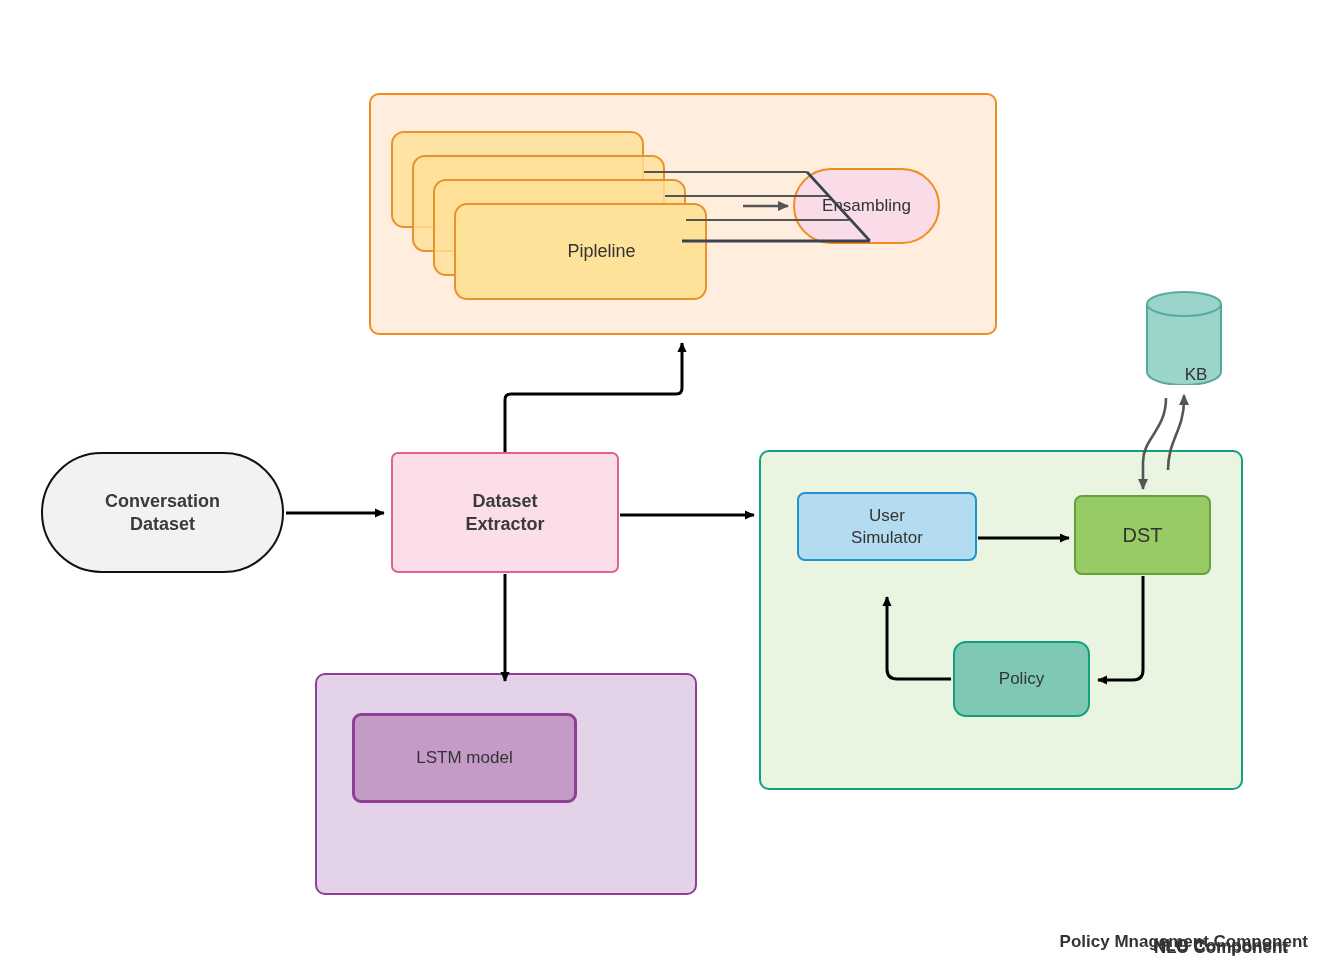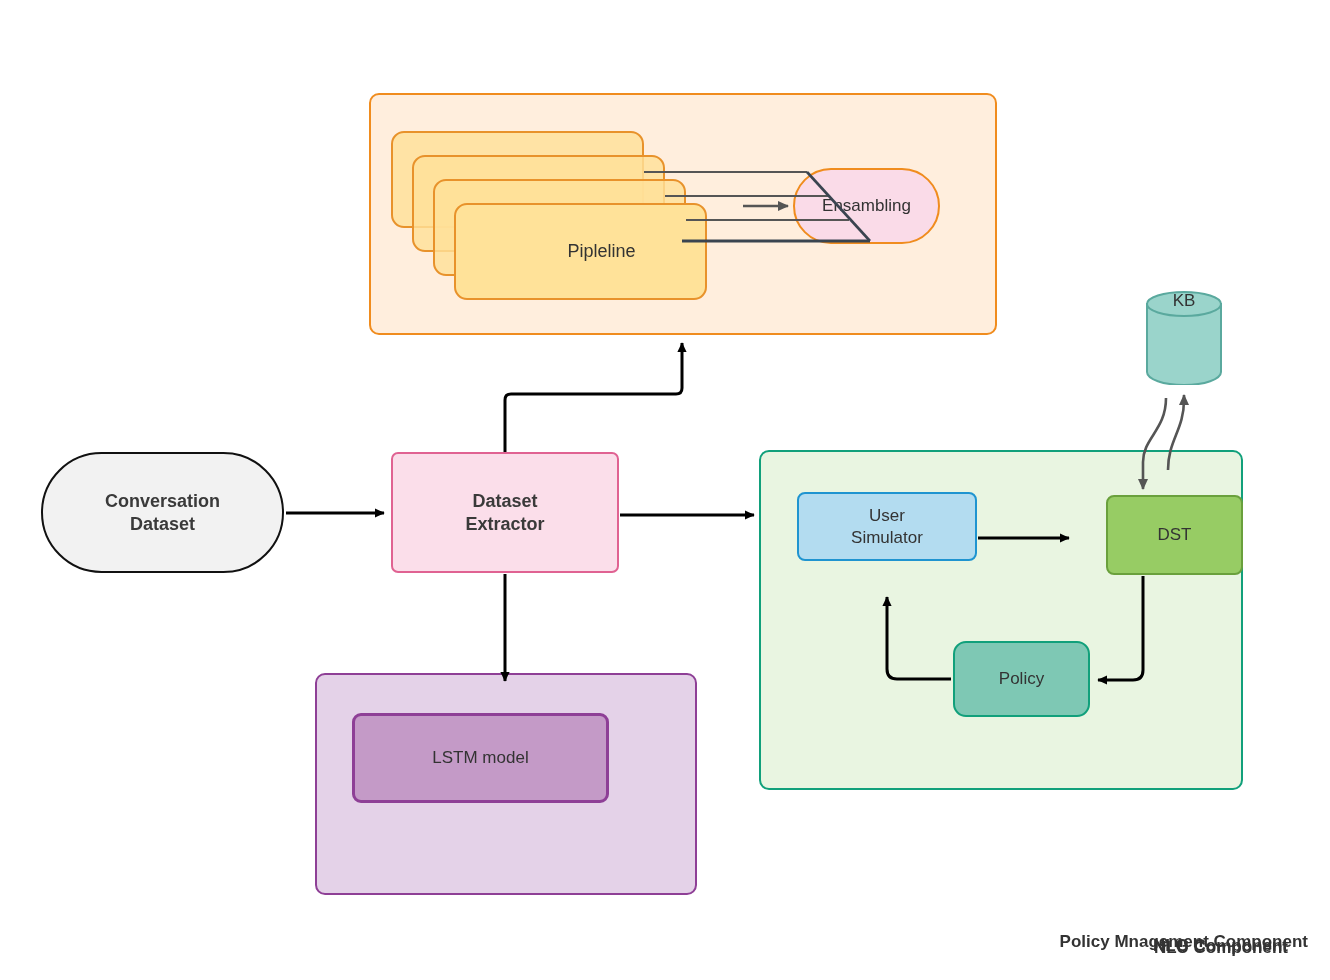--- a/index.html
+++ b/index.html
@@ -121,44 +121,44 @@
     border: 2px solid #e06292;
     border-radius: 7px;
     font-size: 18px;
     font-weight: bold;
     color: #3a3a3a;
   }
 
   
   #lstm-model {
     left: 352px; top: 713px;
-    width: 257px; height: 90px;
+    width: 225px; height: 90px;
     background: #c49ac7;
     border: 3px solid #8e3f96;
     border-radius: 9px;
     font-size: 17px;
     color: #333333;
   }
 
   
   #user-simulator {
     left: 797px; top: 492px;
     width: 180px; height: 69px;
     background: #b3dcf0;
     border: 2.5px solid #1f94d0;
     border-radius: 8px;
     font-size: 17px;
   }
   #dst {
-    left: 1106px; top: 495px;
+    left: 1074px; top: 495px;
     width: 137px; height: 80px;
     background: #97cc64;
     border: 2.5px solid #6aa03c;
     border-radius: 8px;
-    font-size: 17px;
+    font-size: 20px;
   }
   #policy {
     left: 953px; top: 641px;
     width: 137px; height: 76px;
     background: #7ec8b4;
     border: 2.5px solid #11a07b;
     border-radius: 13px;
     font-size: 17px;
     align-items: center;
   }
@@ -166,22 +166,22 @@
   
   #kb {
     position: absolute;
     left: 1146px; top: 291px;
     width: 76px; height: 94px;
   }
   #kb-label {
     position: absolute;
     left: 1146px; top: 291px;
     width: 76px; height: 94px;
-    display: flex; align-items: flex-start; justify-content: center;
-    font-size: 17px; color: #333333;
+    display: flex; align-items: flex-end; justify-content: center;
+    font-size: 17px; color: #333333; padding-left: 12px;
   }
 
   
   #edges {
     position: absolute;
     left: 0; top: 0;
     width: 1330px; height: 980px;
     pointer-events: none;
   }
 </style>

